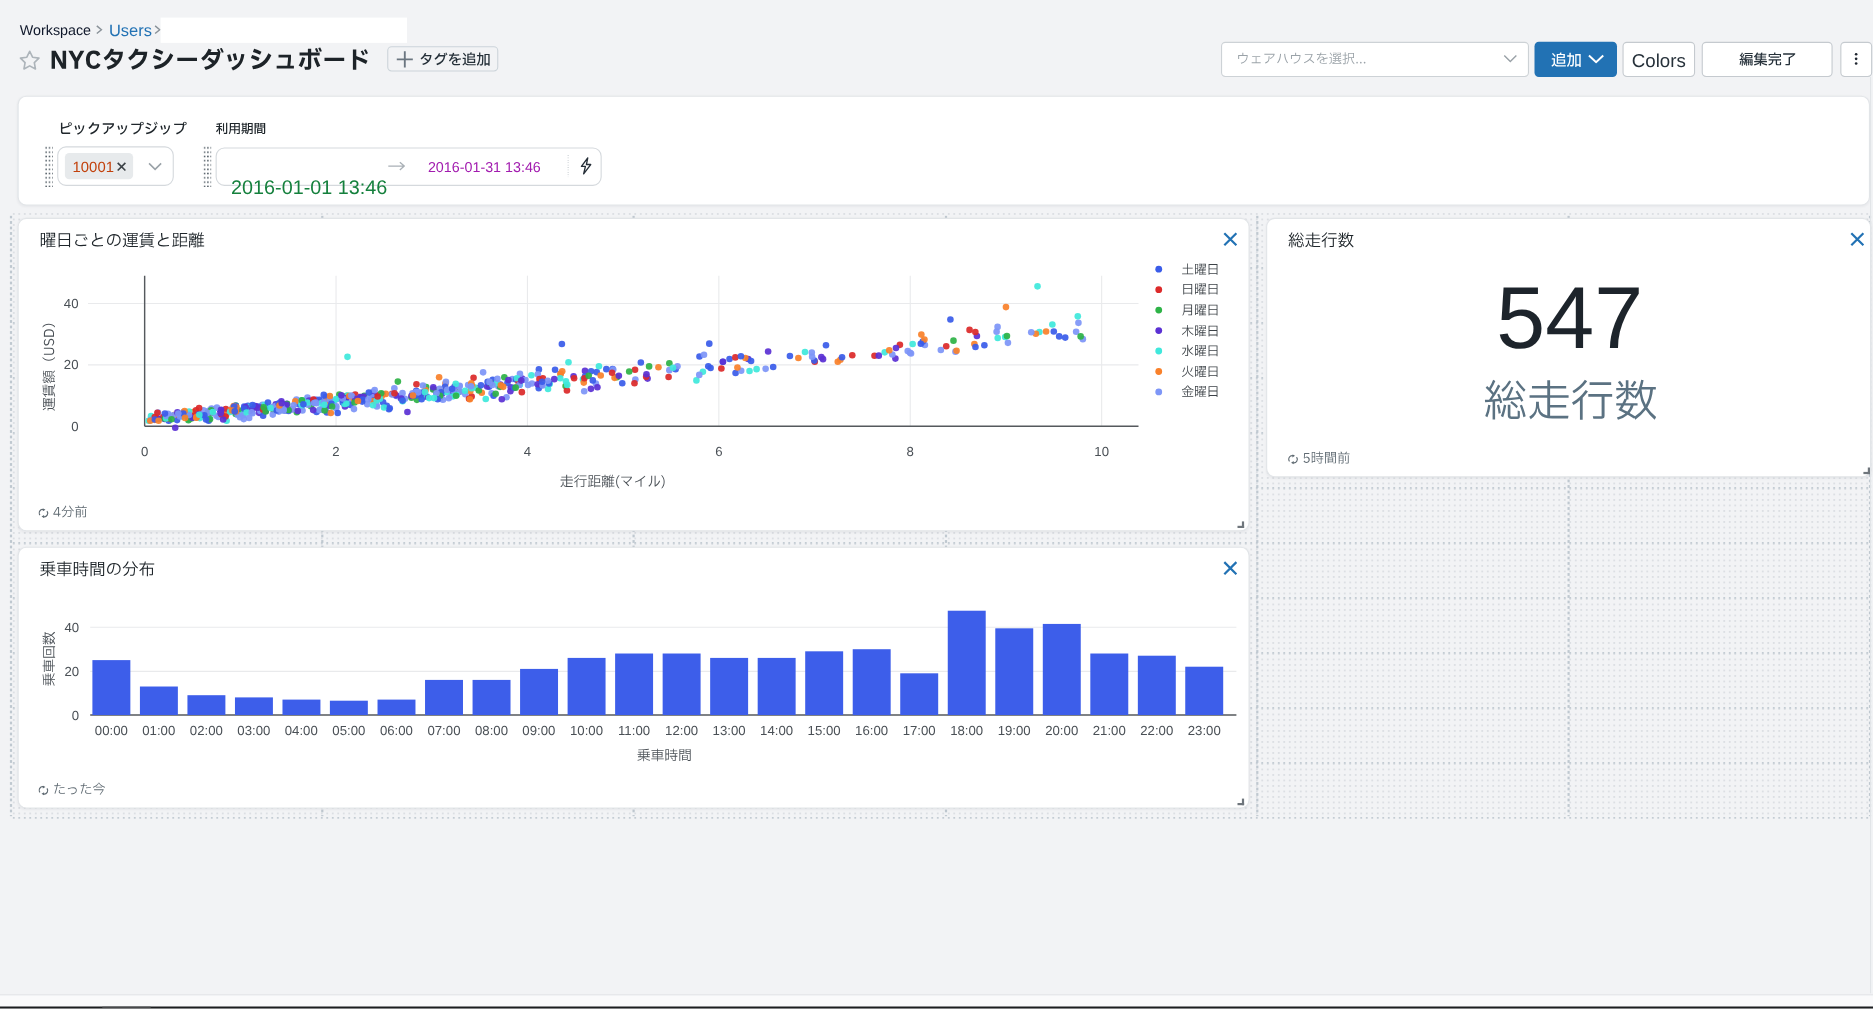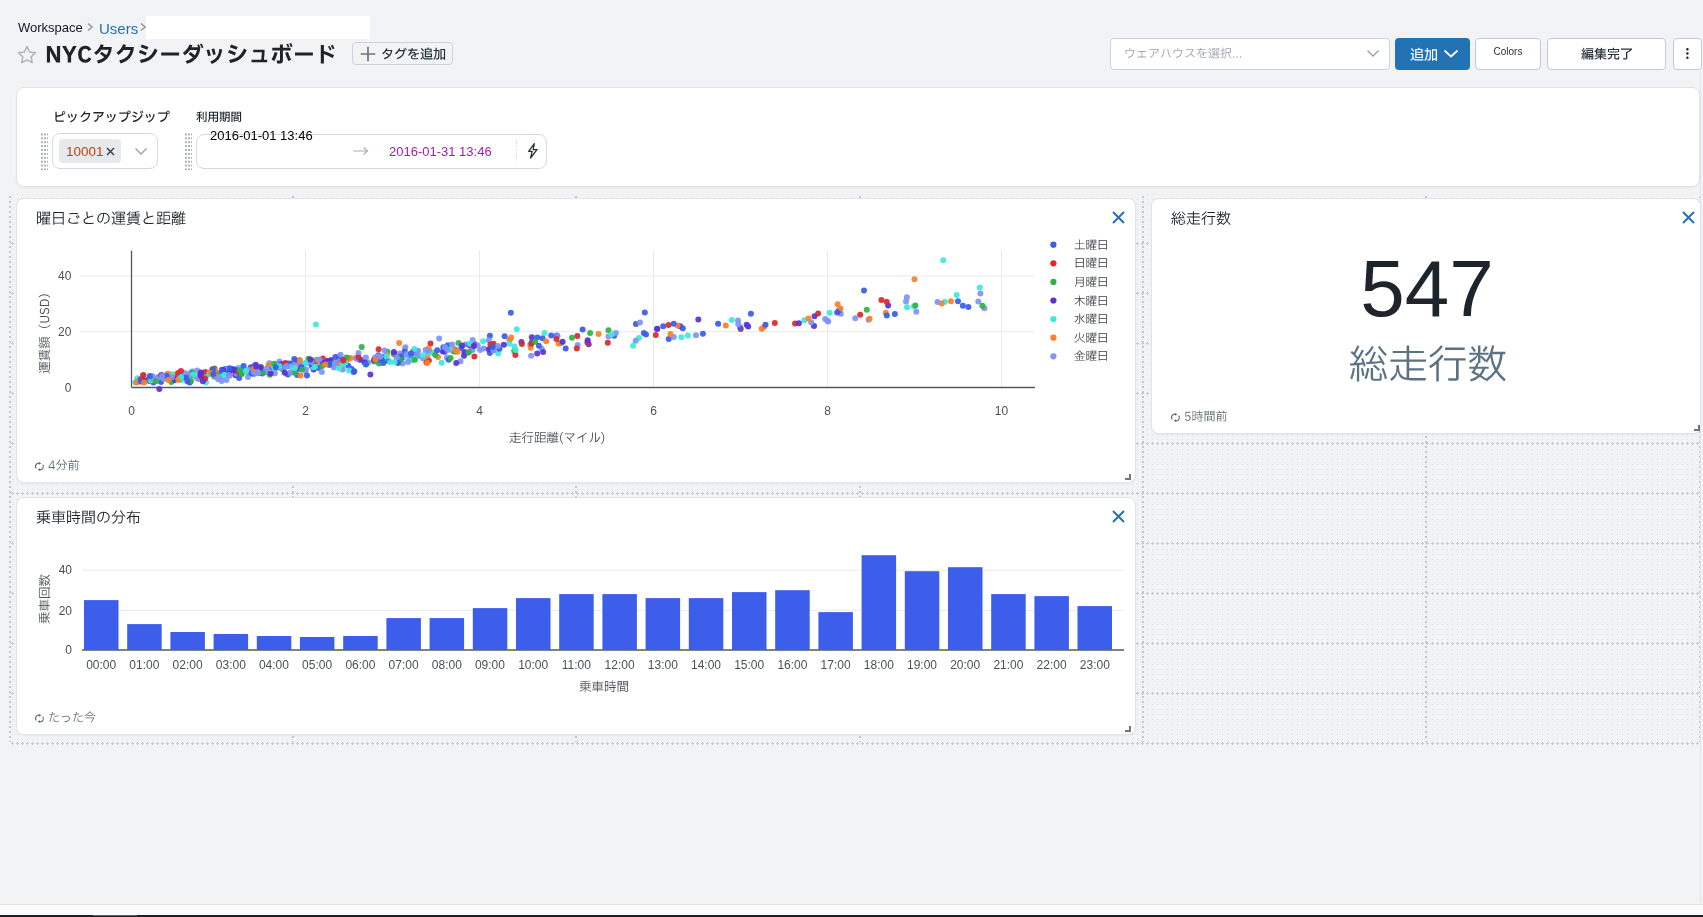--- a/index.html
+++ b/index.html
@@ -58,21 +58,21 @@
     <path d="M1.5 1.5L7 7L12.5 1.5" fill="none" stroke="#9aa2a8" stroke-width="1.3"></path>
   </svg>
 <div class="abs" style="left:1394.6px;top:38px;width:75px;height:31.5px;background:#2272b4;border-radius:4px"></div>
 <svg style="position:absolute;left:1410.0px;top:44.8px" width="30.0" height="18.9">
     <path fill="#ffffff" transform="translate(0 14.7)" d="M12.9 -1.7H5.2V-10.7H7.8Q8.1 -11.3 8.3 -11.9L9.7 -11.7Q9.5 -11.1 9.3 -10.7H12.6V-6.9H6.4V-5.7H12.9ZM3.3 -7.9Q2.1 -9.6 0.9 -10.8L1.8 -11.6Q3.2 -10.3 4.3 -8.7ZM11.3 -8.0V-9.6H6.4V-8.0ZM13.6 -0.4 13.4 0.8H6.7Q4.9 0.8 4.0 0.2Q3.1 -0.4 3.1 -1.4H3.0Q2.9 -0.6 2.4 -0.0Q1.9 0.5 0.9 1.0L0.5 -0.3Q1.5 -0.7 1.9 -1.2Q2.3 -1.7 2.3 -2.6V-5.5H0.7V-6.7H3.6V-2.6Q3.6 -1.5 4.4 -1.0Q5.2 -0.4 6.7 -0.4ZM6.4 -4.6V-2.8H11.6V-4.6Z M18.0 -11.7V-9.4H20.9Q20.9 -6.2 20.9 -4.3Q20.8 -2.4 20.7 -1.2Q20.6 -0.4 20.4 0.0Q20.2 0.4 19.8 0.6Q19.4 0.8 18.7 0.8H17.6L17.3 -0.5H18.4Q18.9 -0.5 19.1 -0.7Q19.3 -0.9 19.4 -1.5Q19.6 -2.5 19.6 -4.1Q19.7 -5.7 19.7 -8.2H18.0Q17.9 -4.9 17.3 -2.7Q16.7 -0.5 15.5 1.2L14.4 0.2Q15.7 -1.2 16.2 -3.2Q16.7 -5.2 16.7 -8.2H14.7V-9.4H16.7V-11.7ZM22.0 1.1V-10.5H27.0V1.1H25.7V0.1H23.2V1.1ZM23.2 -9.3V-1.2H25.7V-9.3Z"></path>
   </svg>
 <svg class="abs" style="left:1442.5px;top:49px" width="16" height="9">
     <path d="M1.5 1.5L8 7.5L14.5 1.5" fill="none" stroke="#fff" stroke-width="1.8"></path>
   </svg>
 <div class="btn" style="left:1475px;top:38px;width:66px;height:31.5px"></div>
-<div class="abs" style="left:1508px;top:46px;transform:translateX(-50%);font-size:10px;color:#26313a">Colors</div>
+<div class="abs" style="left:1508px;top:46px;transform:translateX(-50%);font-size:17px;color:#26313a">Colors</div>
 <div class="btn" style="left:1547px;top:38px;width:119px;height:31.5px"></div>
 <svg style="position:absolute;left:1581.0px;top:44.9px" width="54.0" height="17.6">
     <path fill="#26313a" transform="translate(0 13.7)" d="M6.5 -5.8Q6.5 -5.2 6.5 -4.9H12.3V-0.1Q12.3 0.4 12.1 0.6Q11.9 0.8 11.4 0.8H10.8L10.6 -0.1H11.3V-1.8H10.5V0.7H9.7V-1.8H8.9V0.7H8.1V-1.8H7.3V1.0H6.4V-3.9Q6.1 -1.1 5.3 0.7L4.4 -0.1Q4.9 -1.1 5.1 -2.0Q5.3 -3.0 5.4 -4.1L4.6 -3.8L4.5 -4.4Q3.8 -4.3 3.4 -4.3V1.0H2.4V-4.2Q1.5 -4.1 0.4 -4.1L0.3 -5.1L1.4 -5.1Q1.8 -5.7 2.3 -6.4Q1.5 -7.4 0.5 -8.4L1.1 -9.2L1.5 -8.8Q2.2 -9.9 2.5 -11.0L3.5 -10.6Q2.9 -9.2 2.2 -8.1Q2.6 -7.6 2.8 -7.3Q3.5 -8.4 4.0 -9.5L4.9 -9.0Q4.4 -8.0 3.7 -7.0Q3.1 -6.0 2.5 -5.2Q3.5 -5.3 4.2 -5.4Q4.0 -5.9 3.8 -6.5L4.6 -6.8Q5.0 -5.8 5.4 -4.3Q5.5 -5.1 5.5 -6.4V-8.7H12.1V-5.8ZM5.0 -9.5V-10.5H12.4V-9.5ZM11.0 -6.7V-7.7H6.5V-6.7ZM8.1 -2.6V-4.0H7.3V-2.6ZM8.9 -4.0V-2.6H9.7V-4.0ZM10.5 -2.6H11.3V-4.0H10.5ZM4.6 -3.5Q4.8 -2.2 4.9 -1.3L4.0 -1.0Q3.9 -2.4 3.7 -3.3ZM0.4 -0.1Q0.9 -1.7 1.1 -3.5L2.0 -3.3Q1.8 -1.0 1.2 0.4Z M20.6 -2.2Q21.2 -1.7 22.4 -1.2Q23.6 -0.7 25.5 -0.3L25.2 0.8Q23.4 0.3 22.4 -0.1Q21.5 -0.4 20.9 -0.8Q20.3 -1.3 20.1 -1.9H20.0V1.1H18.8V-1.9H18.7Q18.4 -1.3 17.9 -0.8Q17.3 -0.4 16.5 -0.1Q15.6 0.3 13.9 0.8L13.5 -0.3Q15.4 -0.8 16.5 -1.2Q17.7 -1.7 18.2 -2.2H13.7V-3.2H18.8V-4.0H14.9V-7.3Q14.5 -6.8 14.1 -6.5L13.4 -7.4Q15.4 -8.9 16.2 -11.0L17.3 -10.7Q17.1 -10.3 16.9 -9.8H19.6Q19.9 -10.2 20.2 -11.0L21.3 -10.8Q21.2 -10.4 20.9 -9.8H24.8V-8.9H20.7V-8.1H24.5V-7.3H20.7V-6.5H24.5V-5.7H20.7V-4.9H24.9V-4.0H20.0V-3.2H25.3V-2.2ZM19.5 -8.9H16.3L16.1 -8.6V-8.1H19.5ZM16.1 -6.5H19.5V-7.3H16.1ZM19.5 -5.7H16.1V-4.9H19.5Z M37.0 -8.6H28.0V-6.8H26.9V-9.6H31.8V-10.9H33.0V-9.6H38.1V-6.8H37.0ZM36.6 -7.3V-6.2H28.3V-7.3ZM37.1 -2.3 38.2 -2.1V-0.5Q38.2 0.2 38.0 0.5Q37.7 0.7 37.0 0.7H35.0Q34.1 0.7 33.7 0.4Q33.3 0.0 33.3 -0.9V-3.8H31.2Q31.2 -1.9 30.2 -0.8Q29.2 0.3 27.1 0.9L26.6 -0.2Q28.4 -0.7 29.2 -1.5Q30.0 -2.4 30.0 -3.8H26.9V-4.8H38.1V-3.8H34.5V-1.0Q34.5 -0.6 34.7 -0.5Q34.8 -0.4 35.2 -0.4H37.1Z M42.3 0.7 42.0 -0.5H45.0V-6.7Q46.3 -7.2 47.4 -7.8Q48.5 -8.4 49.1 -9.0H40.0V-10.3H51.0V-9.3Q49.7 -7.4 46.3 -5.9V-0.7Q46.3 0.1 46.0 0.4Q45.7 0.7 44.9 0.7Z"></path>
   </svg>
 <div class="btn" style="left:1673px;top:38px;width:29px;height:31.5px"></div>
 <svg class="abs" style="left:1685px;top:47px" width="5" height="14">
     <g fill="#1f2630">
       <circle cx="2.4" cy="2.3" r="1.2"></circle>
       <circle cx="2.4" cy="6.5" r="1.2"></circle>
       <circle cx="2.4" cy="10.7" r="1.2"></circle>
@@ -90,21 +90,21 @@
 <div class="abs" style="left:52px;top:133px;width:106px;height:36px;background:#fff;border:1px solid #d5d9dd;border-radius:8px"></div>
 <div class="abs" style="left:59px;top:139px;width:62px;height:24px;background:#e7eaec;border-radius:4px"></div>
 <div class="abs" style="left:66px;top:144px;font-size:13.5px;color:#c2410c">10001</div>
 <svg class="abs" style="left:105px;top:146px" width="11" height="11">
     <path d="M2 2L9 9M9 2L2 9" stroke="#3c4247" stroke-width="1.5"></path>
   </svg>
 <svg class="abs" style="left:134px;top:147px" width="14" height="9">
     <path d="M1.5 1.5L7 7L12.5 1.5" fill="none" stroke="#9aa2a8" stroke-width="1.4"></path>
   </svg>
 <div class="abs" style="left:196px;top:134px;width:351px;height:35px;background:#fff;border:1px solid #d5d9dd;border-radius:8px"></div>
-<div class="abs" style="left:210px;top:128px;font-size:13px;color:#000000">2016-01-01 13:46</div>
+<div class="abs" style="left:210px;top:160px;font-size:18px;color:#15803d">2016-01-01 13:46</div>
 <svg class="abs" style="left:352px;top:146px" width="18" height="10">
     <path d="M1 5H15M11.5 1.5L15.5 5L11.5 8.5" fill="none" stroke="#a9b0b6" stroke-width="1.2"></path>
   </svg>
 <div class="abs" style="left:389px;top:144px;font-size:13px;color:#a21caf">2016-01-31 13:46</div>
 <div class="abs" style="left:516px;top:141px;width:1px;height:20px;background-image:linear-gradient(to bottom,#c3c9ce 1px,transparent 1px);background-size:1px 2.2px"></div>
 <svg class="abs" style="left:525px;top:142px" width="15" height="18">
     <path fill="none" stroke="#262f38" stroke-width="1.25" stroke-linejoin="round" d="M9.3 1.6L3.6 9.3H7.2L5.6 16L12 7.6H8.1Z"></path>
   </svg>
 <div class="panel" style="left:16px;top:198px;width:1120px;height:285px"></div>
 <div class="panel" style="left:1151px;top:198px;width:550px;height:236px"></div>

